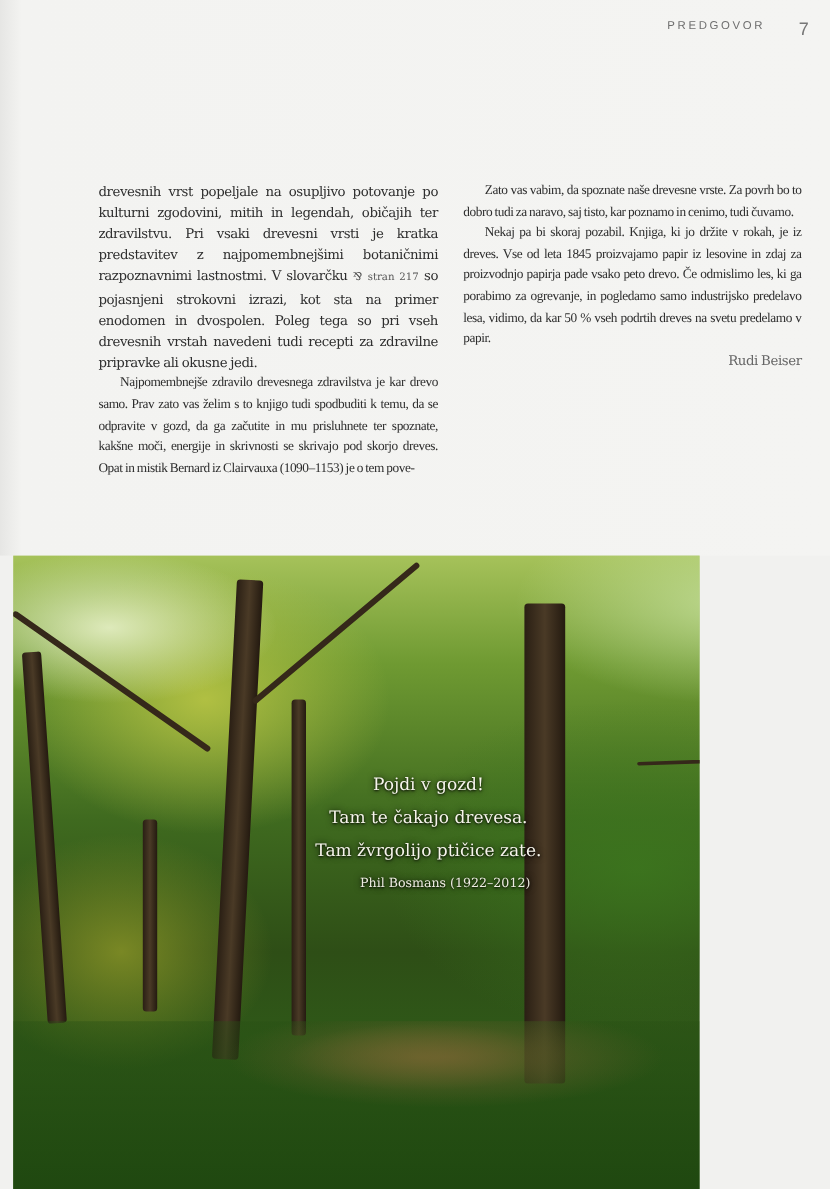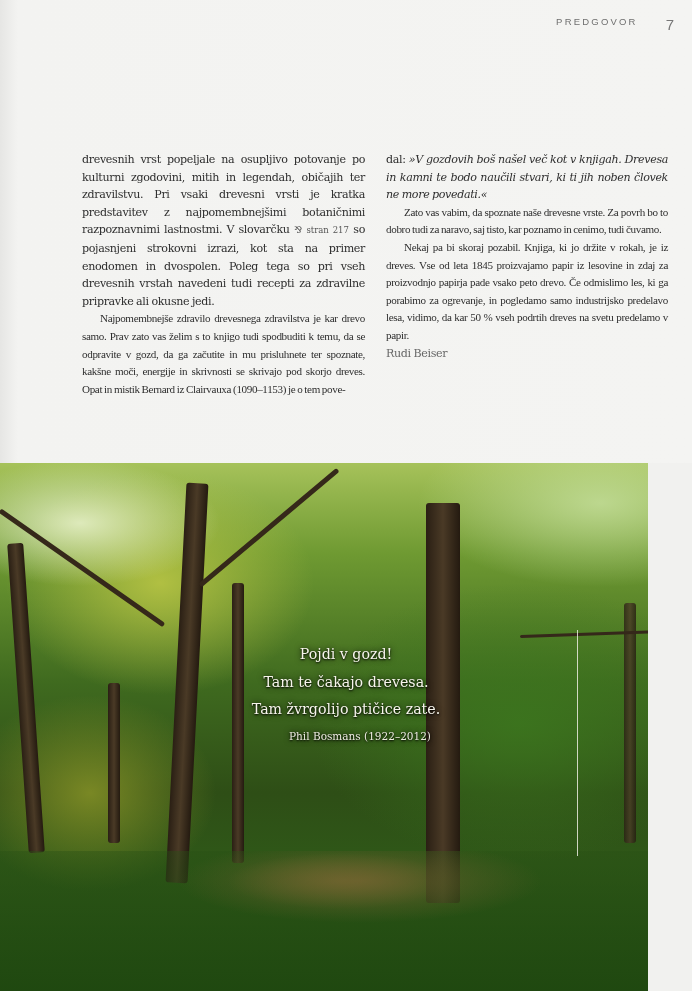--- a/index.html
+++ b/index.html
@@ -32,24 +32,24 @@
       text-align: justify; letter-spacing: -0.35px; word-spacing: -0.5px; margin-left: 36px;
     }
     .col-left { left: 46px; }
     .col-right { left: 350px; width: 282px; }
     .col p { margin: 0; }
     .col p.indent { text-indent: 18px; font-family: Liberation Serif, serif; }
     .ref-mark { font-size: 9px; color: #444; letter-spacing: 0; }
     .ref-text { font-size: 8.5px; color: #555; letter-spacing: 0; }
     .quote-it { font-style: italic; }
     .signature {
-      text-align: left; margin-top: 18px; color: #666;
+      text-align: right; margin-top: 18px; color: #666;
     }
     .photo {
-      position: absolute; left: 0; top: 463px; width: 648px; height: 528px;
+      position: absolute; left: 11px; top: 463px; width: 572px; height: 528px;
       overflow: hidden;
       background:
         radial-gradient(ellipse 200px 90px at 80px 60px, rgba(230,240,200,0.9), rgba(230,240,200,0) 70%),
         radial-gradient(ellipse 260px 120px at 600px 40px, rgba(200,225,160,0.8), rgba(200,225,160,0) 70%),
         radial-gradient(ellipse 220px 160px at 160px 120px, rgba(190,200,70,0.85), rgba(190,200,70,0) 70%),
         radial-gradient(ellipse 300px 200px at 520px 260px, rgba(60,120,30,0.8), rgba(60,120,30,0) 70%),
         radial-gradient(ellipse 180px 140px at 90px 330px, rgba(140,150,40,0.8), rgba(140,150,40,0) 70%),
         radial-gradient(ellipse 160px 40px at 340px 418px, rgba(150,120,60,0.9), rgba(150,120,60,0) 70%),
         linear-gradient(180deg, #a6c25a 0px, #6f9a32 90px, #3f6a1f 220px, #2e4e16 330px, #2f5818 400px, #2c5a18 528px);
     }
@@ -85,21 +85,20 @@
     <span class="section-name">PREDGOVOR</span>
     <span class="page-number">7</span>
   </div>
 
   <div class="col col-left">
     <p><span>drevesnih vrst popeljale na osupljivo potovanje po kulturni zgodovini, mitih in legendah, običajih ter zdravilstvu. Pri vsaki drevesni vrsti je kratka predstavitev z najpomembnejšimi botaničnimi razpoznavnimi lastnostmi. V slovarčku </span><span class="ref-mark">⅋</span> <span class="ref-text">stran 217</span><span> so pojasnjeni strokovni izrazi, kot sta na primer enodomen in dvospolen. Poleg tega so pri vseh drevesnih vrstah navedeni tudi recepti za zdravilne pripravke ali okusne jedi.</span></p>
     <p class="indent">Najpomembnejše zdravilo drevesnega zdravilstva je kar drevo samo. Prav zato vas želim s to knjigo tudi spodbuditi k temu, da se odpravite v gozd, da ga začutite in mu prisluhnete ter spoznate, kakšne moči, energije in skrivnosti se skrivajo pod skorjo dreves. Opat in mistik Bernard iz Clairvauxa (1090–1153) je o tem pove-</p>
   </div>
 
   <div class="col col-right">
-    <p><span>dal: </span><span class="quote-it">»V gozdovih boš našel več kot v knjigah. Drevesa in kamni te bodo naučili stvari, ki ti jih noben človek ne more povedati.«</span></p>
     <p class="indent">Zato vas vabim, da spoznate naše drevesne vrste. Za povrh bo to dobro tudi za naravo, saj tisto, kar poznamo in cenimo, tudi čuvamo.</p>
     <p class="indent">Nekaj pa bi skoraj pozabil. Knjiga, ki jo držite v rokah, je iz dreves. Vse od leta 1845 proizvajamo papir iz lesovine in zdaj za proizvodnjo papirja pade vsako peto drevo. Če odmislimo les, ki ga porabimo za ogrevanje, in pogledamo samo industrijsko predelavo lesa, vidimo, da kar 50 % vseh podrtih dreves na svetu predelamo v papir.</p>
     <p class="signature">Rudi Beiser</p>
   </div>
 </div>
 
 <div class="photo">
   <div class="trunk" style="left:18px; top:80px; width:16px; height:310px; transform:rotate(-4deg);"></div>
   <div class="trunk" style="left:108px; top:220px; width:12px; height:160px;"></div>
   <div class="trunk" style="left:176px; top:20px; width:22px; height:400px; transform:rotate(3deg);"></div>

